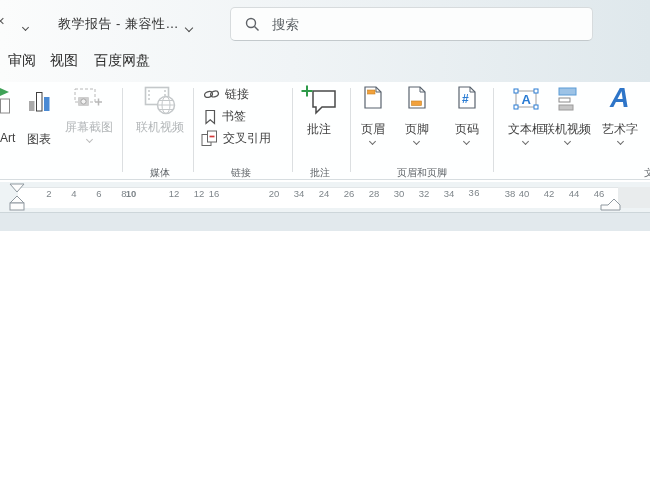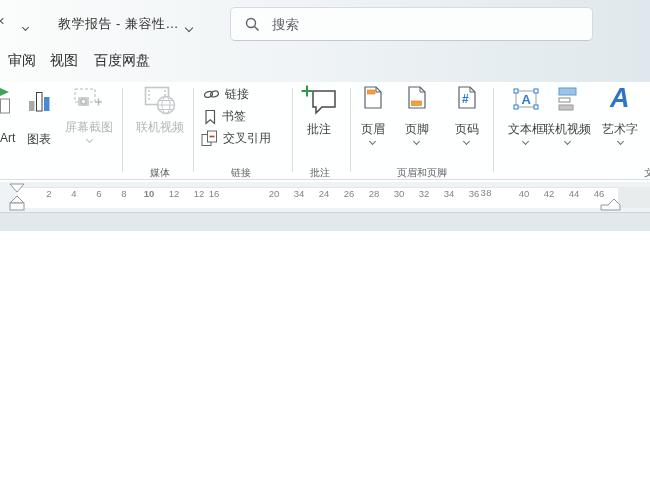--- a/index.html
+++ b/index.html
@@ -204,35 +204,35 @@
   </div>
 
   <div id="ruler">
     <div id="ruler-band"></div>
     <div id="ruler-band-right"></div>
     <div>
         <span class="ruler-num" style="left: 49px;">2</span>
         <span class="ruler-num" style="left: 74px;">4</span>
         <span class="ruler-num" style="left: 99px;">6</span>
         <span class="ruler-num" style="left: 124px;">8</span>
-        <span class="ruler-num" style="left: 149px; font-weight: bold;">10</span>
+        <span class="ruler-num" style="left: 131px; font-weight: bold;">10</span>
         <span class="ruler-num" style="left: 174px;">12</span>
         <span class="ruler-num" style="left: 199px;">12</span>
         <span class="ruler-num" style="left: 214px;">16</span>
         <span class="ruler-num" style="left: 249px; margin-top: 23px;">18</span>
         <span class="ruler-num" style="left: 274px;">20</span>
         <span class="ruler-num" style="left: 299px;">34</span>
         <span class="ruler-num" style="left: 324px;">24</span>
         <span class="ruler-num" style="left: 349px;">26</span>
         <span class="ruler-num" style="left: 374px;">28</span>
         <span class="ruler-num" style="left: 399px;">30</span>
         <span class="ruler-num" style="left: 424px;">32</span>
         <span class="ruler-num" style="left: 449px;">34</span>
-        <span class="ruler-num" style="left: 474px;">36</span>
-        <span class="ruler-num" style="left: 486px; font-family: Liberation Mono, monospace;">38</span>
+        <span class="ruler-num" style="left: 474px; font-family: Liberation Mono, monospace;">36</span>
+        <span class="ruler-num" style="left: 510px;">38</span>
         <span class="ruler-num" style="left: 524px;">40</span>
         <span class="ruler-num" style="left: 549px;">42</span>
         <span class="ruler-num" style="left: 574px;">44</span>
         <span class="ruler-num" style="left: 599px;">46</span>
       </div>
     <svg style="position:absolute;left:9px;top:1px" width="18" height="29">
       <polygon points="1,1 15,1 8,9" fill="#fdfdfd" stroke="#8f989f"></polygon>
       <polygon points="8,13 15,20 1,20" fill="#fdfdfd" stroke="#8f989f"></polygon>
       <rect x="1" y="20" width="14" height="7" fill="#fdfdfd" stroke="#8f989f"></rect>
     </svg>

